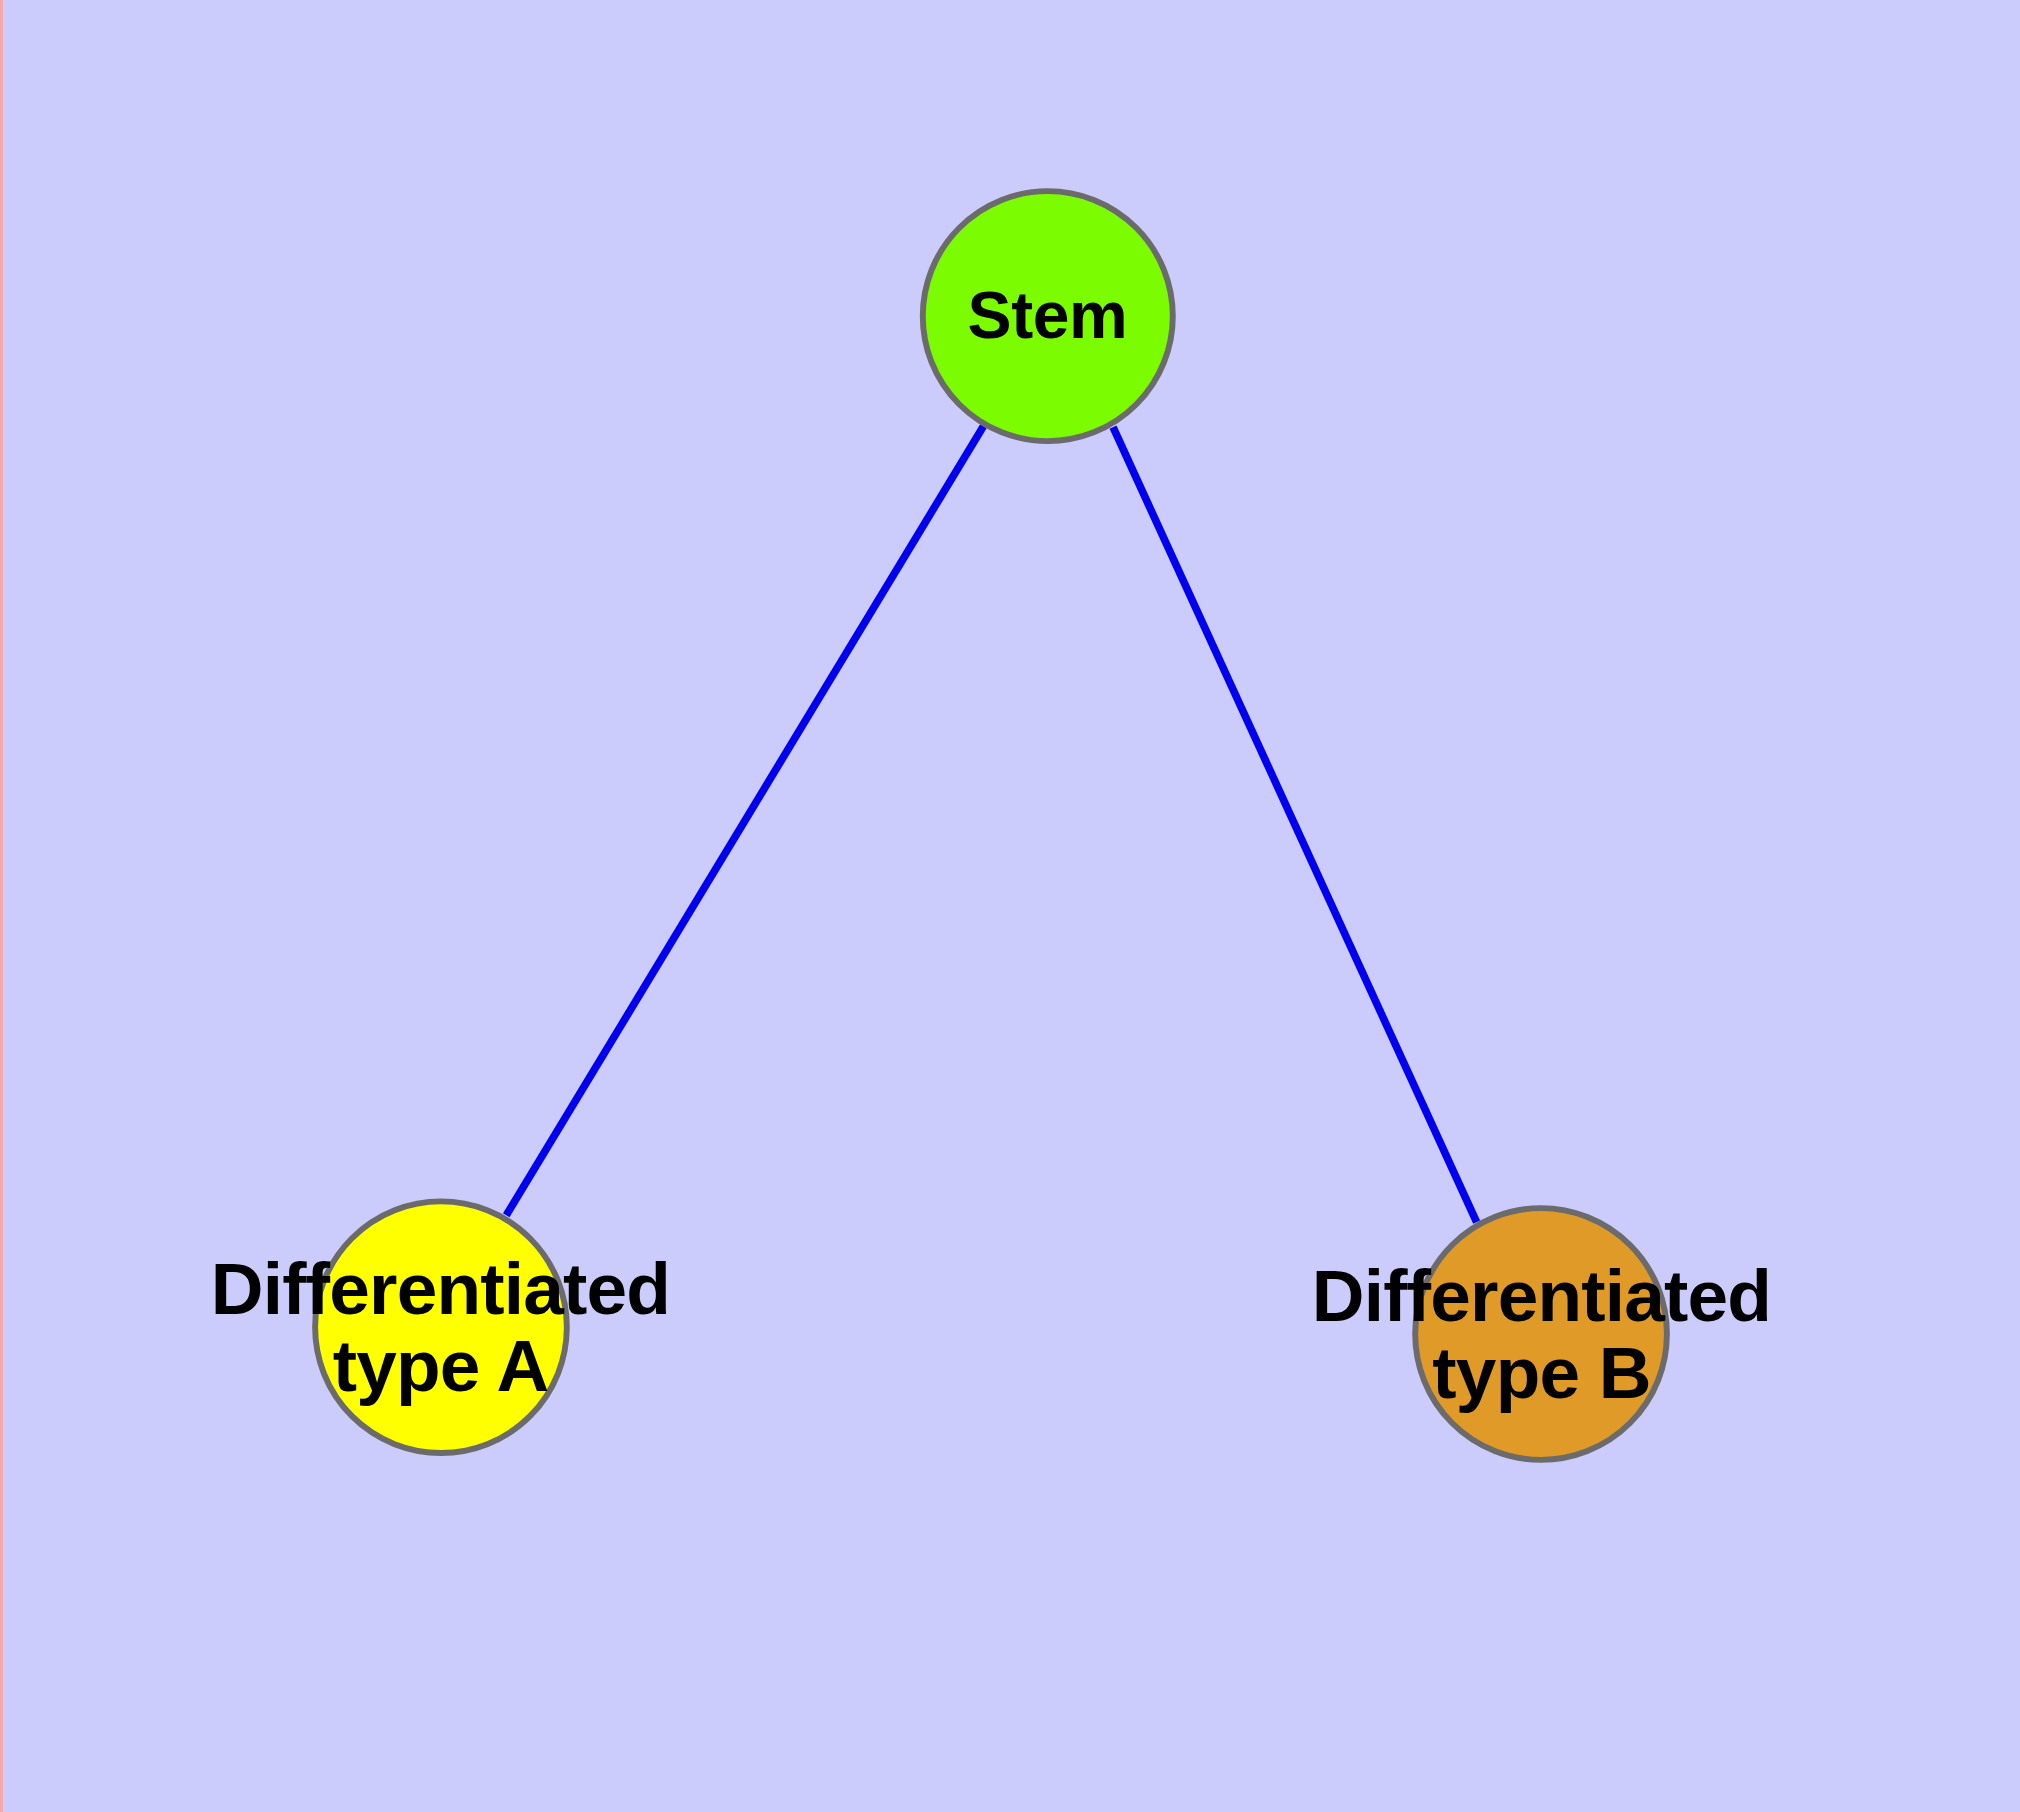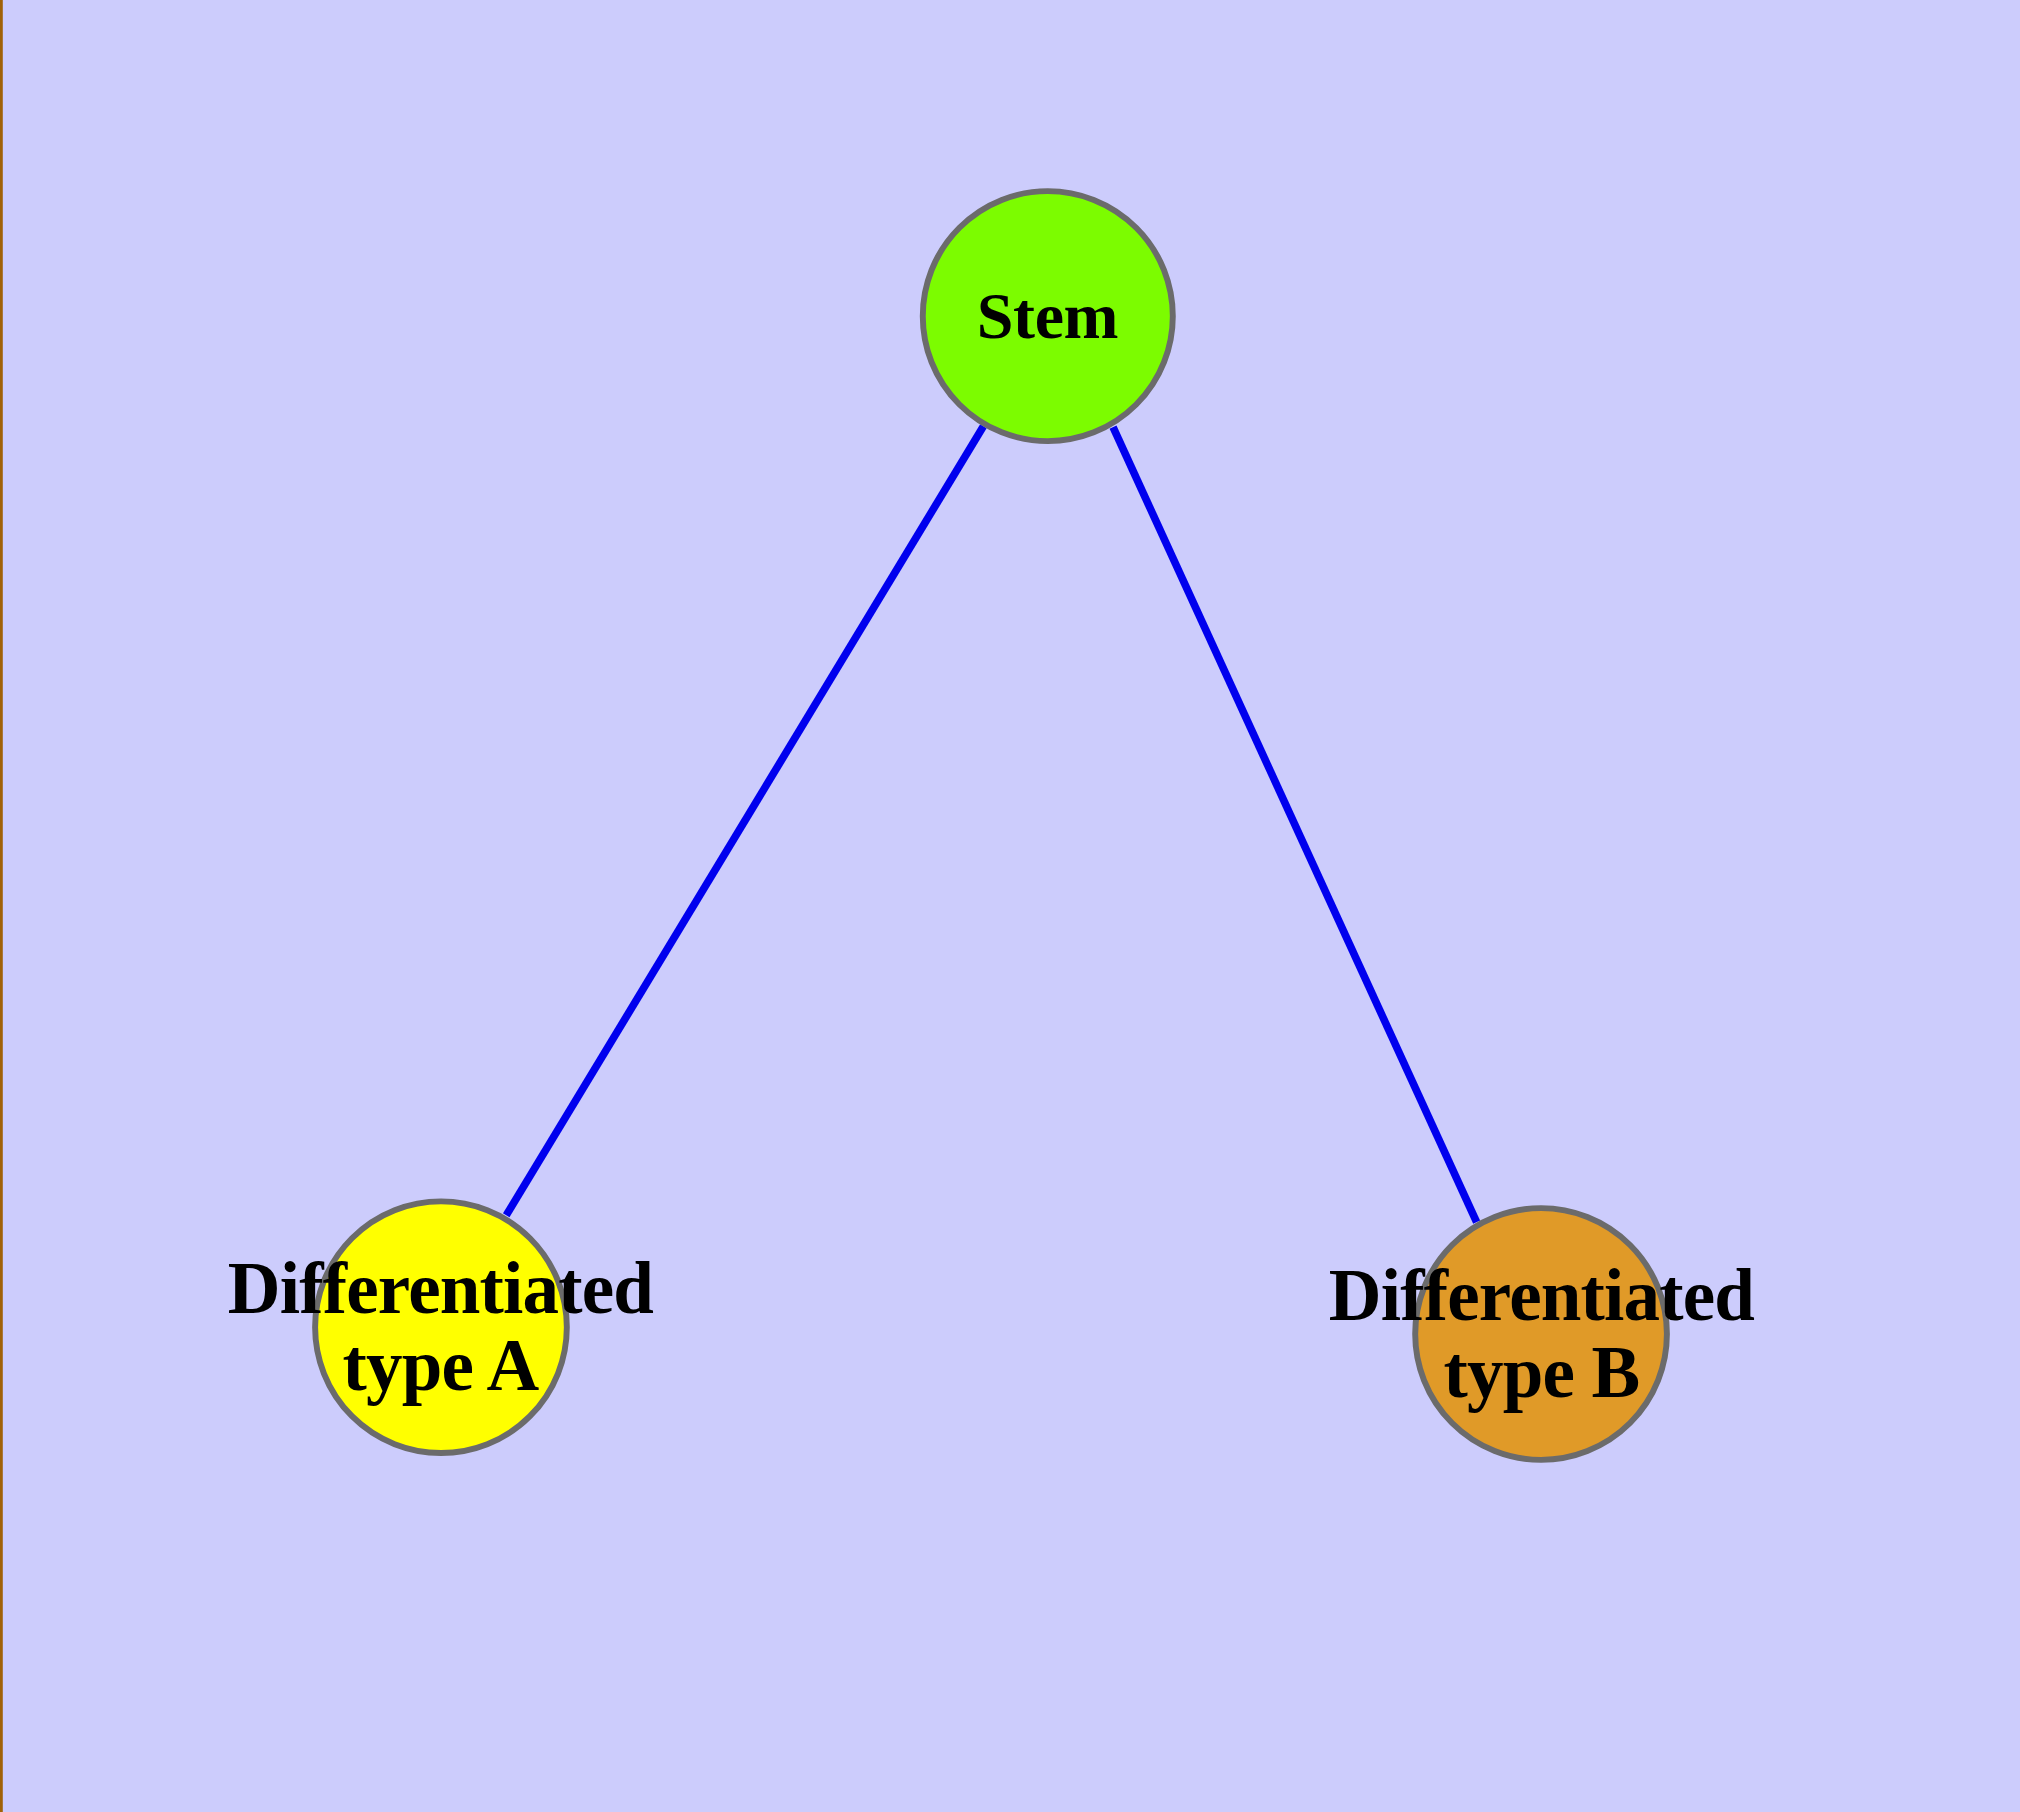--- a/index.html
+++ b/index.html
@@ -11,22 +11,21 @@
   body {
     width: 2021px;
     height: 1812px;
     overflow: hidden;
     font-family: "Liberation Sans", sans-serif;
   }
   #graph-canvas {
     position: relative;
     width: 2021px;
     height: 1812px;
-    background: #a16207;
-    font-family: Liberation Serif, serif;
+    background: #fca5a5;
   }
   #graph-svg {
     position: absolute;
     top: 0;
     left: 0;
     width: 2021px;
     height: 1812px;
     display: block;
   }
   .node-label {

